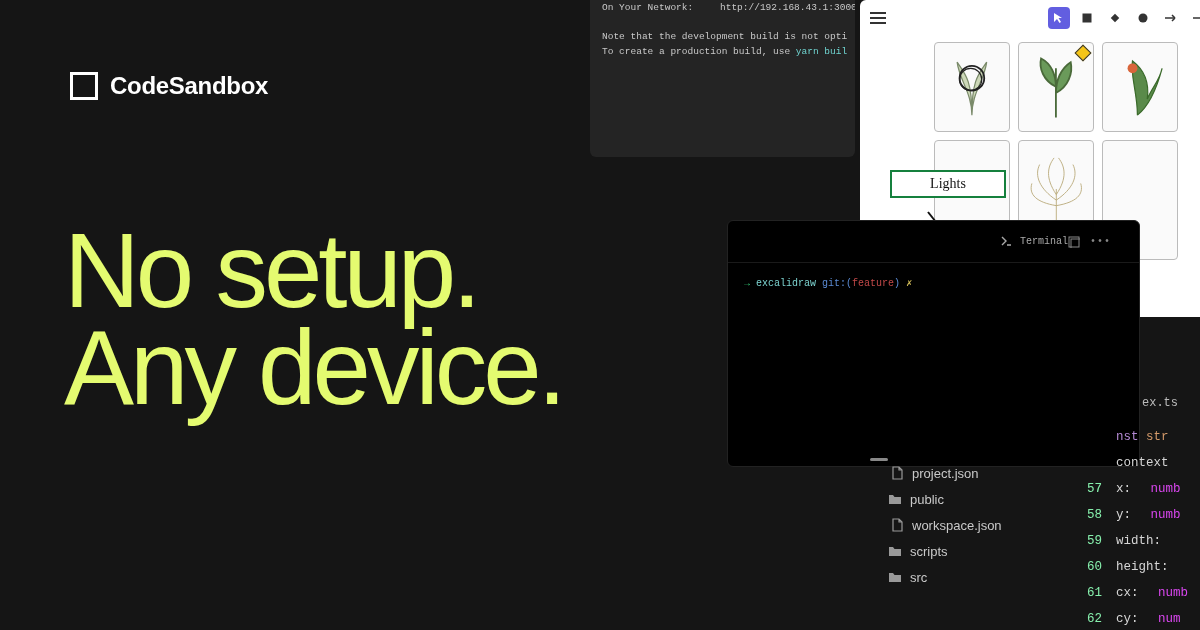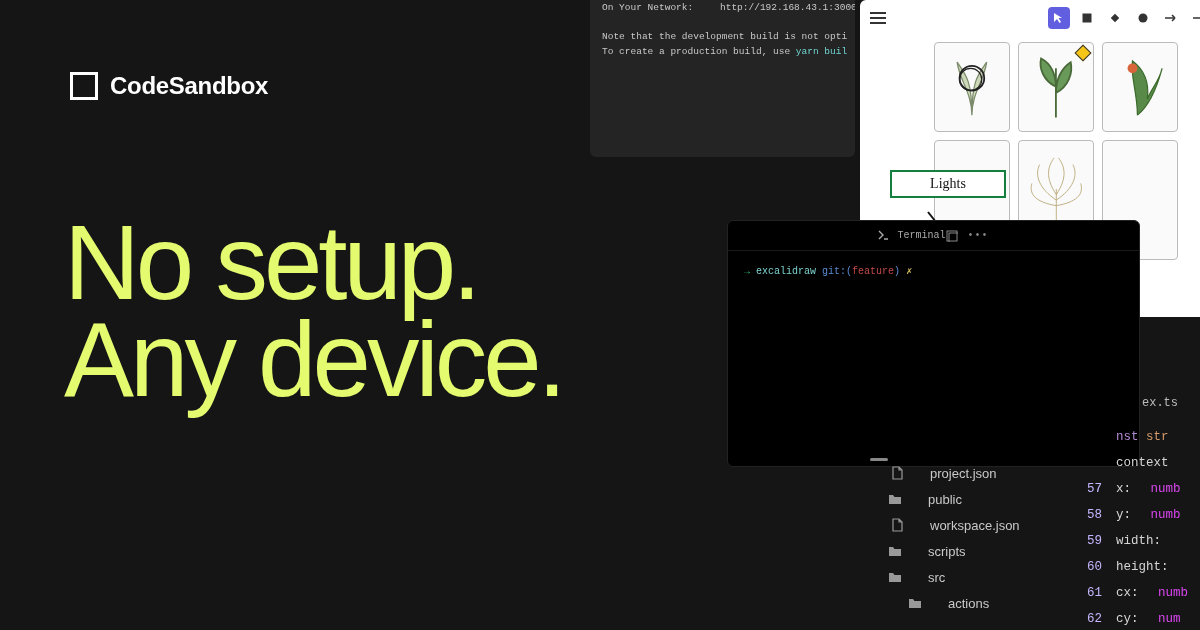--- a/index.html
+++ b/index.html
@@ -5,21 +5,21 @@
   * { margin: 0; padding: 0; box-sizing: border-box; }
   html, body { width: 1200px; height: 630px; overflow: hidden; background: #151515; font-family: -apple-system, BlinkMacSystemFont, "Segoe UI", Helvetica, Arial, sans-serif; }
   .stage { position: relative; width: 1200px; height: 630px; }
 
   
   .logo { position: absolute; top: 72px; left: 70px; display: flex; align-items: center; gap: 12px; }
   .logo-square { width: 28px; height: 28px; border: 3px solid #fff; }
   .logo-text { color: #fff; font-size: 24px; font-weight: 600; letter-spacing: -0.3px; }
 
   
-  .headline { position: absolute; left: 64px; top: 215px; }
+  .headline { position: absolute; left: 64px; top: 223px; }
   .headline span { display: block; color: #E4FB70; font-size: 105px; line-height: 0.92; font-weight: 400; letter-spacing: -4px; }
 
   
   .devserver { position: absolute; top: 0; left: 590px; width: 265px; height: 157px; background: #242424; border-radius: 0 0 6px 6px; padding: 0 12px 12px 12px; font-family: "SFMono-Regular", Consolas, "Liberation Mono", Menlo, monospace; font-size: 9.5px; color: #c8c8c8; line-height: 1.6; overflow: hidden; }
   .devserver .row { white-space: pre; }
   .devserver .cyan { color: #6fd3cf; }
   .devserver .label { display:inline-block; width: 118px; }
 
   
   .excal { position: absolute; top: 0; left: 860px; width: 360px; height: 317px; background: #fff; border-radius: 6px 0 0 6px; overflow: hidden; }
@@ -32,42 +32,42 @@
   .excal-canvas { position: absolute; top: 36px; left: 0; right: 0; bottom: 0; }
   .plant-grid { position: absolute; top: 6px; left: 74px; display: grid; grid-template-columns: repeat(3,76px); gap: 8px; }
   .plant-card { width:76px; height:90px; border:1px solid #bbb; border-radius:4px; position:relative; background:#fafafa; overflow:hidden; }
   .plant-card.row2 { height:120px; }
   .diamond { position:absolute; top:4px; right:4px; width:12px; height:12px; background:#f5c518; transform: rotate(45deg); border:1.5px solid #333; }
   .lights-box { position:absolute; left:14px; top:134px; width:116px; height:28px; border:2px solid #15803d; display:flex; align-items:center; justify-content:center; font-family: 'Comic Sans MS', cursive; font-size:14px; color:#111; background:#fff;margin-left:16px; }
   .arrows { position:absolute; left:64px; top:172px; }
 
   
   .terminal { position: absolute; top: 220px; left: 727px; width: 413px; height: 247px; background: #000; border-radius: 6px; font-family: "SFMono-Regular", Consolas, "Liberation Mono", Menlo, monospace; font-size: 10px; overflow:hidden; border:1px solid #222;}
-  .term-head { height: 30px; display:flex; align-items:center; justify-content:center; padding:0 12px; color:#aaa; border-bottom:1px solid #1a1a1a;}
+  .term-head { height: 42px; display:flex; align-items:center; justify-content:flex-end; padding:0 28px; color:#aaa; border-bottom:1px solid #1a1a1a;}
   .term-head-left { display:flex; align-items:center; gap:8px; }
   .term-head-right { display:flex; align-items:center; gap:10px; }
   .term-body { padding: 14px 16px; }
   .term-arrow { color:#3c7; }
   .term-dir { color:#7cd3d0;text-align:right; }
   .term-git { color:#5b8bd4; }
   .term-branch { color:#c24848; }
   .term-dirty { color:#d8c25a; }
 
   
   .filetree { position:absolute; top:460px; left:860px; width:220px; color:#c9c9c9; font-size:13px; }
-  .ft-row { display:flex; align-items:center; gap:26px; height:26px; padding-left:28px; }
+  .ft-row { display:flex; align-items:center; gap:8px; height:26px; padding-left:28px; }
   .ft-row.file { padding-left:30px; }
   .ft-dash { position:absolute; top:-2px; left:10px; width:18px; height:3px; background:#888; border-radius:2px;}
   .ft-ico { width:14px; height:14px; flex:0 0 14px; }
 
   
   .editor { position:absolute; top:390px; left:1080px; width:140px; color:#c9c9c9; font-family: "SFMono-Regular", Consolas, "Liberation Mono", Menlo, monospace; font-size:12.5px; }
   .editor-tab { color:#bbb; padding:6px 0 14px 62px; font-size:12px;}
   .editor-row { display:flex; gap:14px; height:26px; align-items:center; }
-  .ln { width:22px; text-align:right; color:#c4b5fd; }
+  .ln { width:22px; text-align:right; color:#86efac; }
   .kw-purple { color:#b48ad4; }
   .kw-orange { color:#d49a6a; }
   .ident { color:#d6d6d6; }
   .num { color:#d946ef;margin-left:12px; }
 
   
   .leaf { width:70%; height:70%; }
 </style>
 </head>
 <body>
@@ -231,26 +231,20 @@
             <path d="M1 3 L5 3 L6.5 5 L13 5 L13 12 L1 12 Z" fill="#999"></path>
           </svg>
           <span>scripts</span>
         </div>
         <div class="ft-row" style="">
           <svg class="ft-ico" viewBox="0 0 14 14">
             <path d="M1 3 L5 3 L6.5 5 L13 5 L13 12 L1 12 Z" fill="#999"></path>
           </svg>
           <span>src</span>
         </div>
-        <div class="ft-row" style="padding-left:48px;">
-          <svg class="ft-ico" viewBox="0 0 14 14">
-            <path d="M1 3 L5 3 L6.5 5 L13 5 L13 12 L1 12 Z" fill="#999"></path>
-          </svg>
-          <span>actions</span>
-        </div>
       </div>
   </div>
 
   <div class="editor">
     <div class="editor-tab">ex.ts</div>
     <div id="ed-rows">
         <div class="editor-row">
           <span class="ln"></span>
           <span><span class="kw-purple">nst </span><span class="kw-orange">str</span></span>
         </div>

